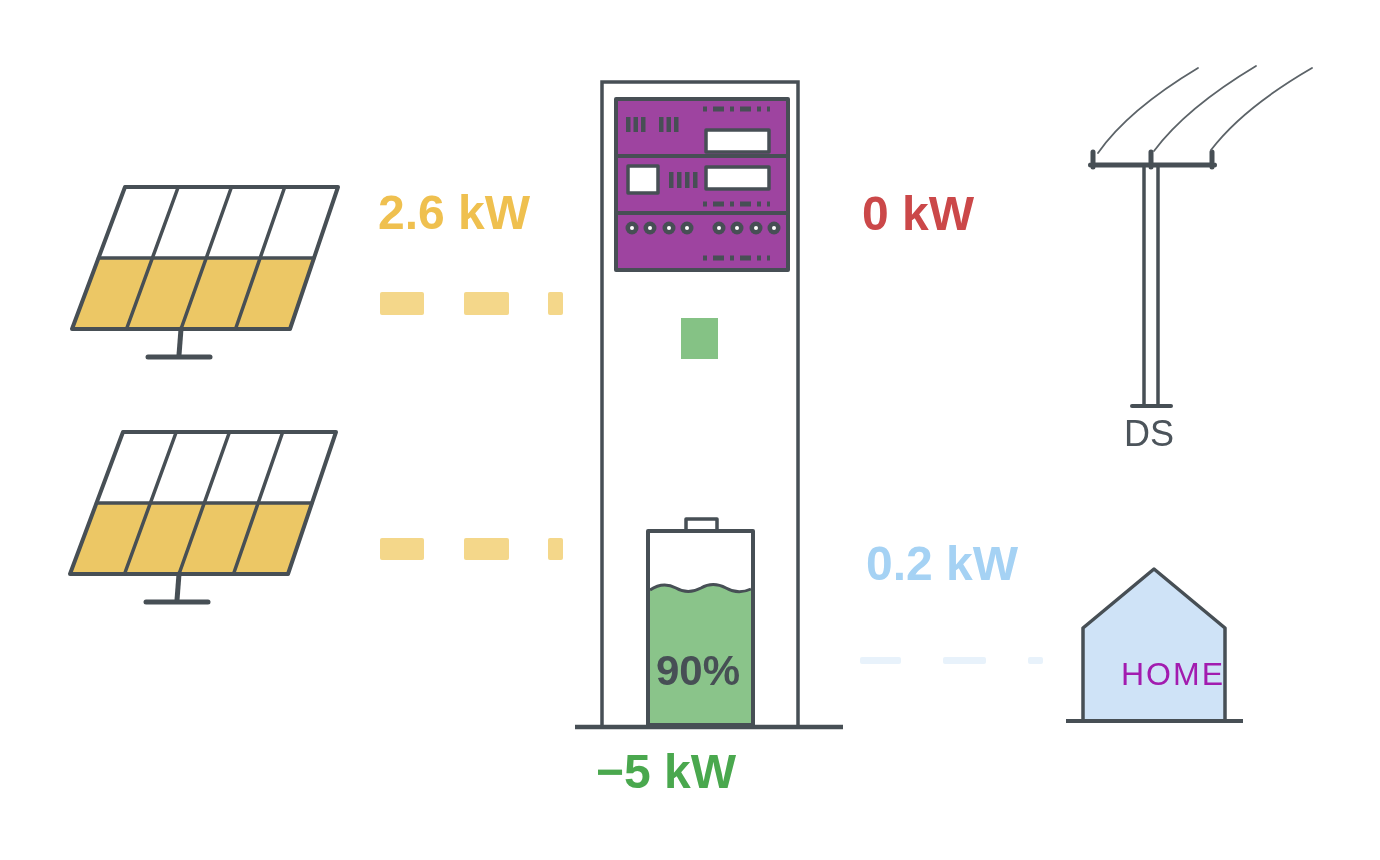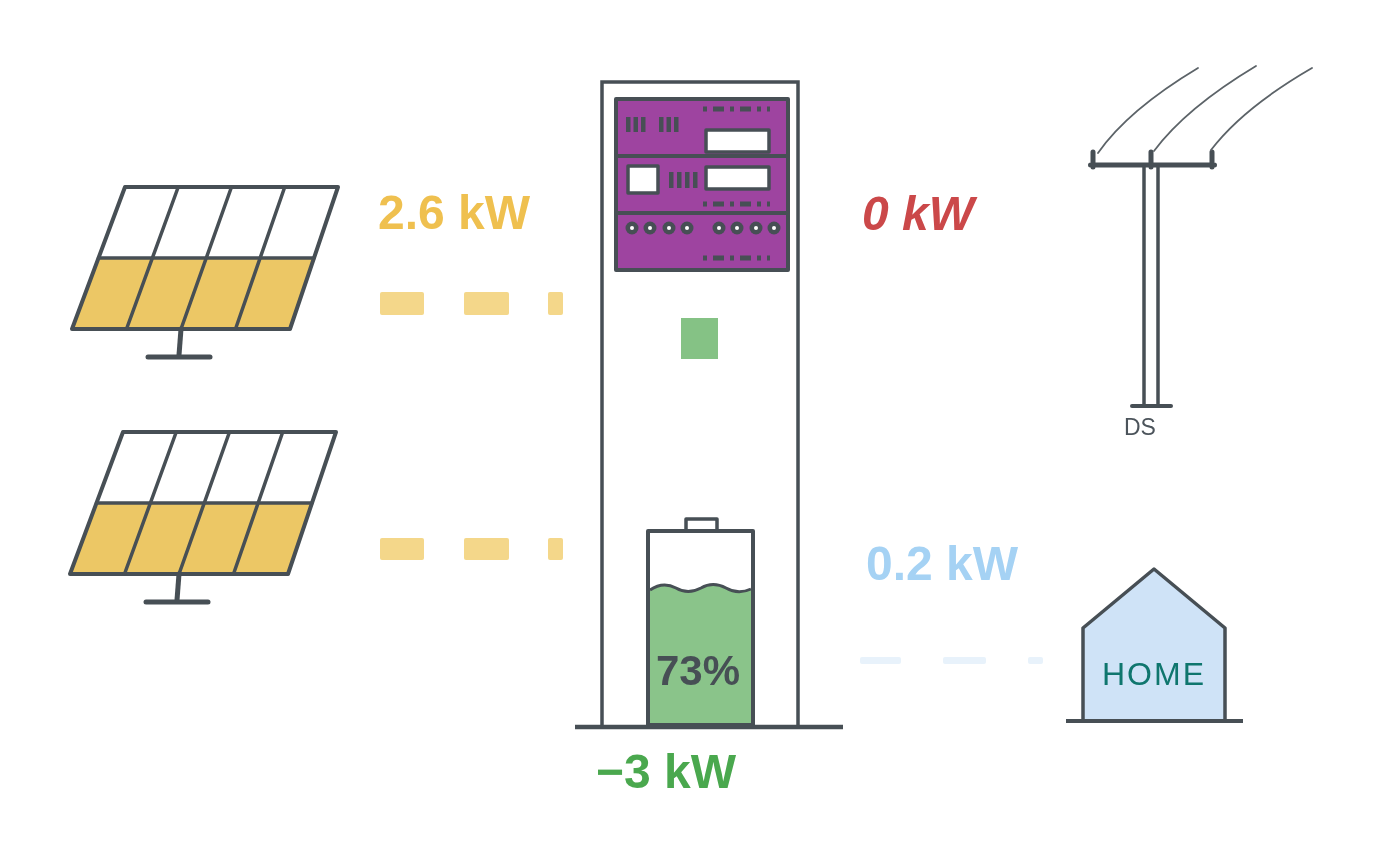--- a/index.html
+++ b/index.html
@@ -19,28 +19,28 @@
     position: absolute;
     left: 0; top: 0;
   }
   .lbl {
     position: absolute;
     font-weight: 700;
     white-space: nowrap;
     line-height: 1;
   }
   .lbl-pv    { color: #efc04f; font-size: 48px; }
-  .lbl-grid  { color: #cb4849; font-size: 48px; font-style: italic; }
+  .lbl-grid  { color: #cb4849; font-size: 48px; }
   .lbl-home  { color: #a5d2f4; font-size: 48px; text-align: center; }
   .lbl-batt  { color: #4aa84e; font-size: 48px; }
   .lbl-soc   { color: #474f55; font-size: 42px; }
-  .lbl-ds    { color: #4c545b; font-size: 23px; font-weight: 500; }
+  .lbl-ds    { color: #4c545b; font-size: 36px; font-weight: 500; }
   .lbl-homeTxt {
-    color: #0f766e; font-size: 32px; font-weight: 500;
-    letter-spacing: 2px; text-align: center;
+    color: #a21caf; font-size: 32px; font-weight: 500;
+    letter-spacing: 2px; text-align: right;
   }
 </style>
 </head>
 <body>
 
 <div id="stage">
 
   <svg id="shapes" width="1380" height="860" viewBox="0 0 1380 860">
 
     <g stroke-linejoin="round" stroke-linecap="round">
@@ -164,21 +164,21 @@
     </g>
   </svg>
 
   <div class="lbl lbl-pv" style="left:378px;  top:189px;">2.6 kW</div>
 
 
   <div class="lbl lbl-grid" style="left:862px;  top:190px;">0 kW</div>
 
   <div class="lbl lbl-home" style="left:866px;  top:540px;">0.2 kW</div>
 
-  <div class="lbl lbl-soc" style="left:656px;  top:650px;">73%</div>
+  <div class="lbl lbl-soc" style="left:656px;  top:650px;">90%</div>
 
-  <div class="lbl lbl-batt" style="left:596px;  top:748px;">−3 kW</div>
+  <div class="lbl lbl-batt" style="left:596px;  top:748px;">−5 kW</div>
 
   <div class="lbl lbl-ds" style="left:1124px; top:416px;">DS</div>
 
   <div class="lbl lbl-homeTxt" style="left:1083px; top:658px; width:142px;">HOME</div>
 
 </div>
 
 </body></html>

